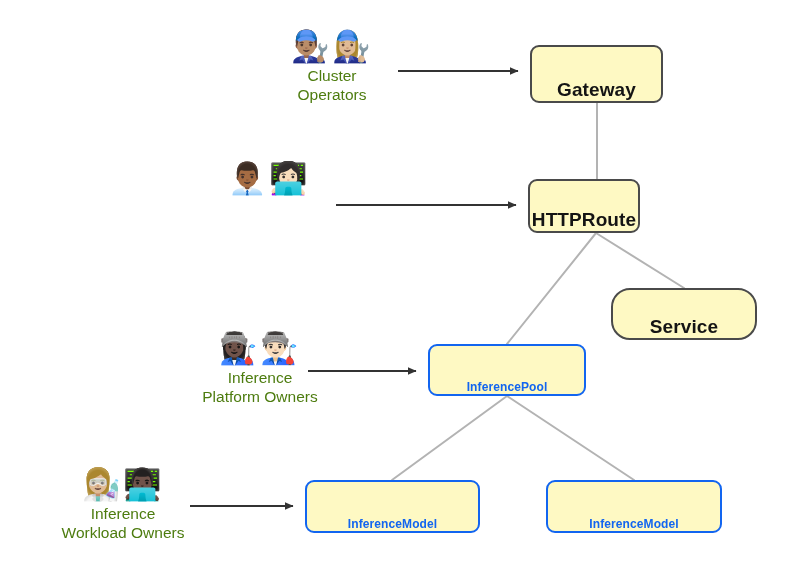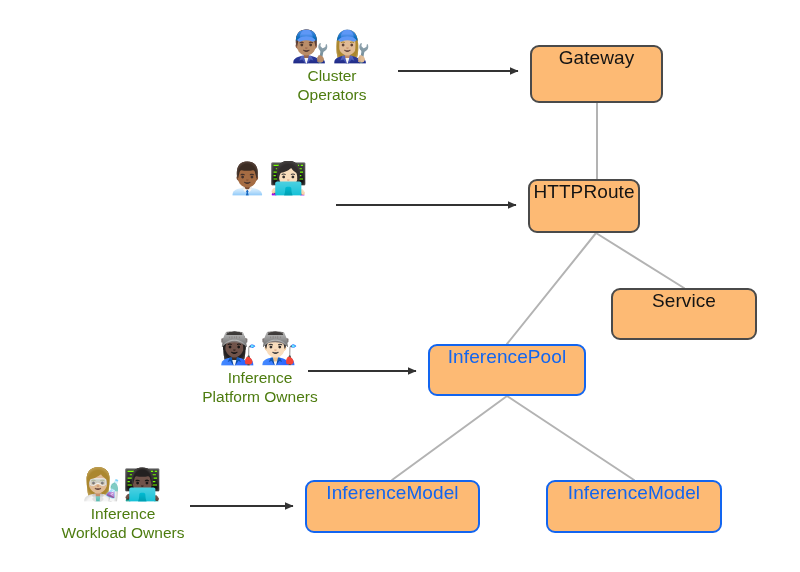--- a/index.html
+++ b/index.html
@@ -28,37 +28,37 @@
     width: 800px;
     height: 572px;
     pointer-events: none;
   }
 
   
   .node {
     position: absolute;
     box-sizing: border-box;
     display: flex;
-    align-items: flex-start;
+    align-items: flex-end;
     justify-content: center;
-    background: #fdba74;
+    background: #fef9c3;
     border-radius: 9px;
-    font-weight: normal;
+    font-weight: bold;
     letter-spacing: 0.1px;
     white-space: nowrap;
   }
   .node.plain {
     border: 2px solid #4a4a4a;
     color: #141414;
     font-size: 19px;
   }
   .node.accent {
     border: 2px solid #1265f0;
     color: #1265f0;
-    font-size: 19px;
+    font-size: 12px;
   }
 
   
   .persona {
     position: absolute;
     box-sizing: border-box;
     display: flex;
     flex-direction: column;
     align-items: center;
     text-align: center;
@@ -105,21 +105,21 @@
       </g>
   </svg>
 
   <div id="node-layer">
       <div class="node plain" style="left: 530px; top: 45px; width: 133px; height: 58px;">
         <span>Gateway</span>
       </div>
       <div class="node plain" style="left: 528px; top: 179px; width: 112px; height: 54px;">
         <span>HTTPRoute</span>
       </div>
-      <div class="node plain" style="left: 611px; top: 288px; width: 146px; height: 52px;">
+      <div class="node plain" style="left: 611px; top: 288px; width: 146px; height: 52px; border-radius: 19px;">
         <span>Service</span>
       </div>
       <div class="node accent" style="left: 428px; top: 344px; width: 158px; height: 52px;">
         <span>InferencePool</span>
       </div>
       <div class="node accent" style="left: 305px; top: 480px; width: 175px; height: 53px;">
         <span>InferenceModel</span>
       </div>
       <div class="node accent" style="left: 546px; top: 480px; width: 176px; height: 53px;">
         <span>InferenceModel</span>

